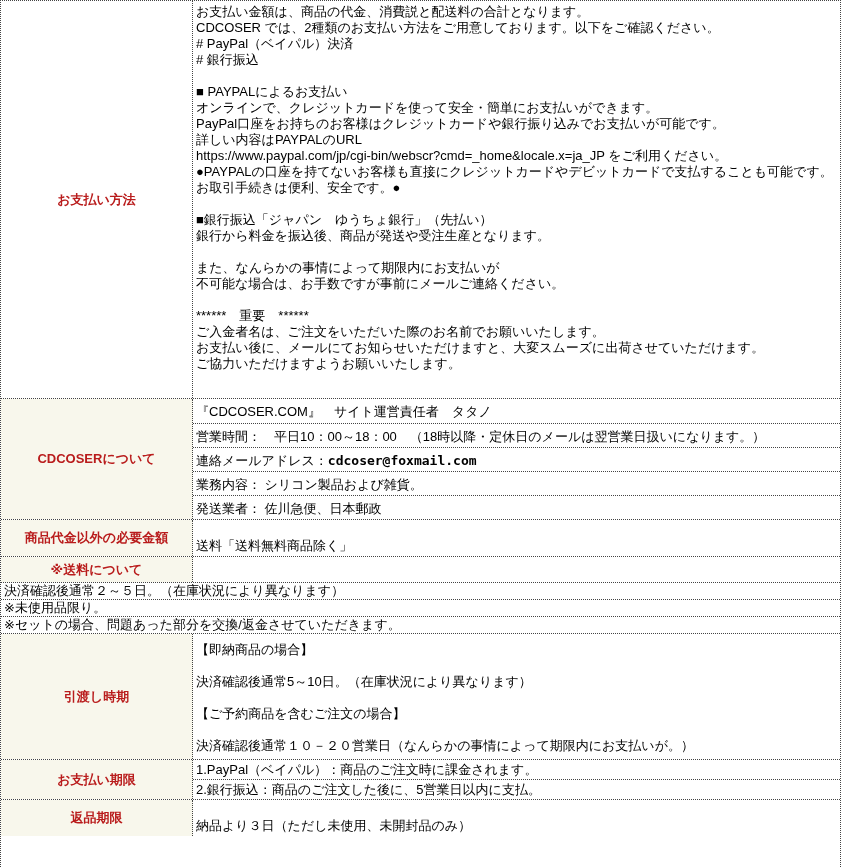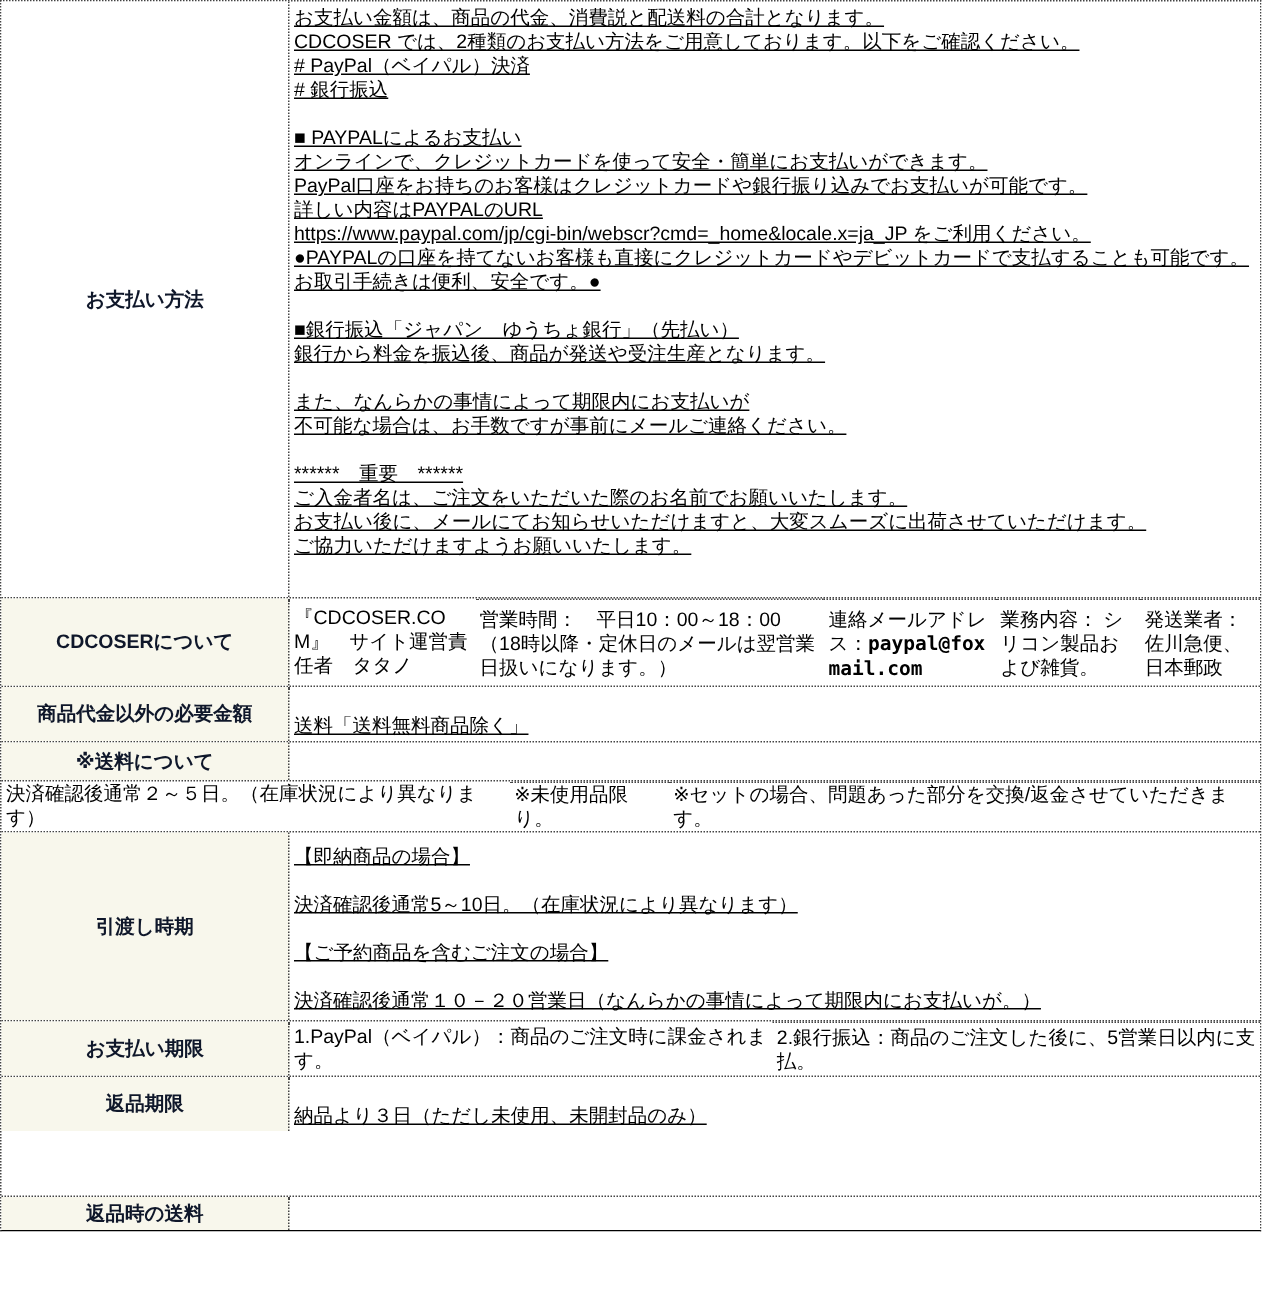--- a/index.html
+++ b/index.html
@@ -4,25 +4,25 @@
 <style>
   html,body{margin:0;padding:0;background:#fff;}
   body{font-family:"Liberation Sans","DejaVu Sans",sans-serif;font-size:13px;line-height:16px;color:#000;}
   .shop-table{width:841px;box-sizing:border-box;border-left:1px dotted var(--border,#444);
               border-right:1px dotted var(--border,#444);border-top:1px dotted var(--border,#444);
               border-bottom:1px solid #000;}
   .row{display:flex;align-items:stretch;box-sizing:border-box;}
   .row + .row{border-top:1px dotted var(--border,#444);}
   .hcell{flex:0 0 192px;box-sizing:border-box;border-right:1px dotted var(--border,#444);
          background:var(--hbg,#f8f7ec);display:flex;align-items:center;justify-content:center;
-         text-align:center;font-weight:bold;color:#0f172a;padding:0 4px;}
+         text-align:center;font-weight:bold;color:#b91c1c;padding:0 4px;}
   .row.first .hcell{background:#fff;}
   .ccell{flex:1;box-sizing:border-box;padding:18px 2px 2px 3px;white-space:pre-wrap;
-         word-break:break-all;overflow:hidden;text-decoration:underline;}
-  .stack{flex:1;display:flex;flex-direction:row;padding:0;}
+         word-break:break-all;overflow:hidden;}
+  .stack{flex:1;display:flex;flex-direction:column;padding:0;}
   .sub{box-sizing:border-box;padding:1px 3px;white-space:pre-wrap;word-break:break-all;}
   .sub + .sub{border-top:1px dotted var(--border,#444);}
   .r0{min-height:397px;} .r0 .ccell{padding-top:3px;}
   .r1 .sub{min-height:24px;padding:5px 3px 2px;}
   .r2{min-height:25px;} .r3{min-height:26px;} .r3 .ccell{padding-top:5px;}
   .r4 .sub{padding:0 3px;}
   .r5{min-height:126px;} .r5 .ccell{padding-top:8px;}
   .r6 .sub{min-height:19px;padding:2px 3px 1px;}
   .r7{min-height:18px;} .r8{min-height:23px;margin-top:43px;} .r8 .ccell{padding-top:4px;}
   .email{font-family:"DejaVu Sans Mono","Liberation Mono",monospace;font-weight:bold;}
@@ -57,21 +57,21 @@
 ご入金者名は、ご注文をいただいた際のお名前でお願いいたします。
 お支払い後に、メールにてお知らせいただけますと、大変スムーズに出荷させていただけます。
 ご協力いただけますようお願いいたします。</div>
   </div>
 
   <div class="row r1">
     <div class="hcell">CDCOSERについて</div>
     <div class="stack">
       <div class="sub">『CDCOSER.COM』　サイト運営責任者　タタノ</div>
       <div class="sub">営業時間：　平日10：00～18：00　（18時以降・定休日のメールは翌営業日扱いになります。）</div>
-      <div class="sub"><span>連絡メールアドレス：</span><span class="email">paypal@foxmail.com</span></div>
+      <div class="sub"><span>連絡メールアドレス：</span><span class="email">cdcoser@foxmail.com</span></div>
       <div class="sub">業務内容： シリコン製品および雑貨。</div>
       <div class="sub">発送業者： 佐川急便、日本郵政</div>
     </div>
   </div>
 
   <div class="row r2">
     <div class="hcell">商品代金以外の必要金額</div>
     <div class="ccell">送料「送料無料商品除く」</div>
   </div>
 

